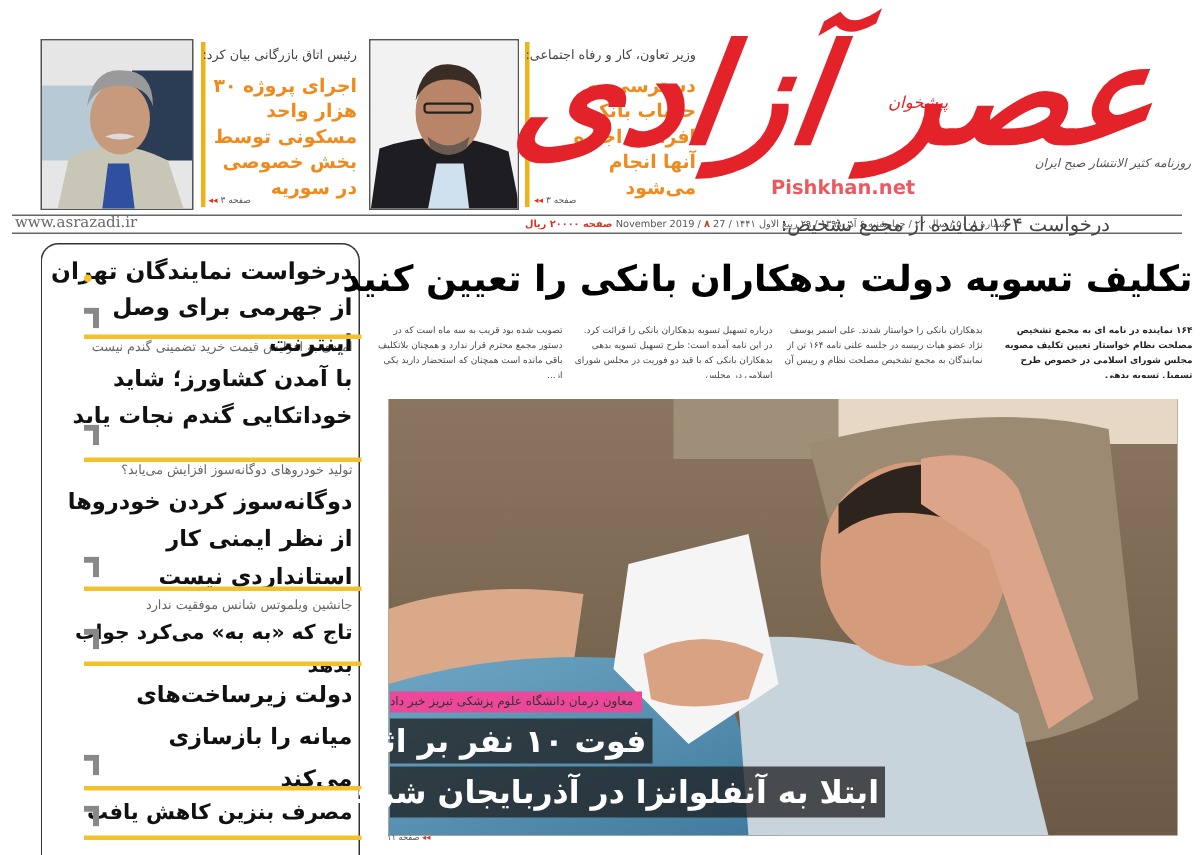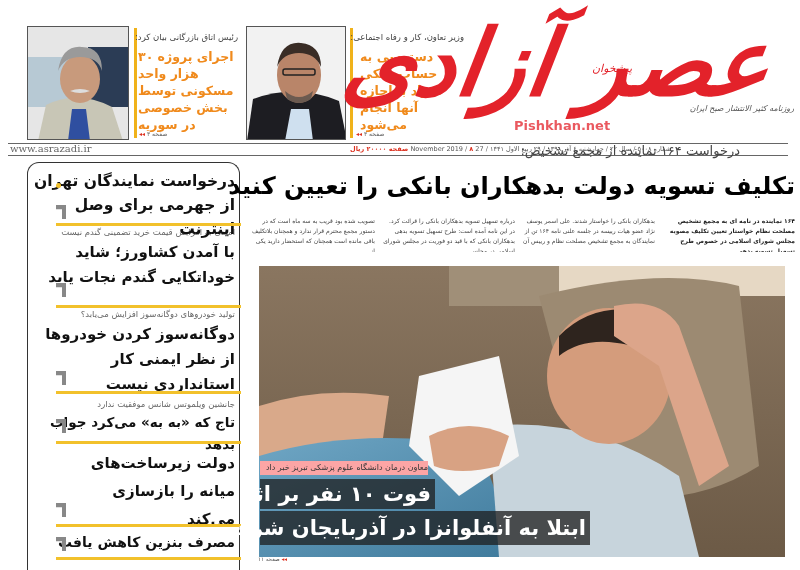--- a/index.html
+++ b/index.html
@@ -1,20 +1,20 @@
 <!DOCTYPE html>
 <html><head>
 <meta charset="utf-8">
 <style>
   * { box-sizing: border-box; margin: 0; padding: 0; }
   html, body { width: 800px; height: 570px; overflow: hidden; background: #ffffff; }
   body { position: relative; font-family: "DejaVu Sans", sans-serif; color: #111; }
 
   .abs { position: absolute; }
-  .rtl { direction: rtl; text-align: left; }
+  .rtl { direction: rtl; text-align: right; }
 
   
   .masthead { left: 0; top: 0; width: 800px; height: 160px; }
 
   .teaser { top: 26px; height: 115px; }
   .teaser .photo { position: absolute; top: 0; width: 102px; height: 114px; border: 1px solid #555; overflow: hidden; }
   .teaser .bar { position: absolute; top: 2px; width: 3px; height: 110px; background: #f0b21a; }
   .teaser .kicker { position: absolute; top: 6px; font-size: 8.5px; color: #444; white-space: nowrap; }
   .teaser .headline { position: absolute; top: 22px; font-size: 12.5px; font-weight: bold; color: #f08a1c; line-height: 17px; }
   .teaser .pageref { position: absolute; bottom: 4px; font-size: 6px; color: #555; }
@@ -42,21 +42,21 @@
   .sb-dot { position: absolute; left: 28px; width: 5px; height: 5px; border-radius: 50%; background: #f2c12b; }
 
   
   .main-kicker { left: 250px; top: 143px; width: 490px; font-size: 13px; color: #444; direction: rtl; }
   .main-head { left: 250px; top: 172px; width: 545px; font-size: 24px; font-weight: bold; color: #000; direction: rtl; text-align: right; white-space: nowrap; letter-spacing: -0.5px; }
   .cols { left: 250px; top: 216px; width: 545px; height: 38px; }
   .col { position: absolute; top: 0; height: 36px; font-size: 6px; line-height: 10px; color: #444; direction: rtl; text-align: right; overflow: hidden; }
   .col.lead { font-weight: bold; color: #222; }
 
   .photo-main { left: 259px; top: 266px; width: 526px; height: 291px; overflow: hidden; background: #7a6a55; }
-  .photo-caption-kicker { left: 260px; top: 461px; width: 168px; height: 14px; background: #fca5a5; font-size: 8px; color: #333; direction: rtl; text-align: right; line-height: 14px; }
+  .photo-caption-kicker { left: 260px; top: 461px; width: 168px; height: 14px; background: #ec4899; font-size: 8px; color: #333; direction: rtl; text-align: left; line-height: 14px; }
   .photo-head1 { left: 260px; top: 479px; width: 175px; height: 30px; background: rgba(30,30,30,0.75); font-size: 21px; font-weight: bold; color: #fff; direction: rtl; text-align: right; padding-right: 4px; line-height: 30px; white-space: nowrap; }
   .photo-head2 { left: 260px; top: 511px; width: 330px; height: 34px; background: rgba(30,30,30,0.75); font-size: 21px; font-weight: bold; color: #fff; direction: rtl; text-align: left; padding-right: 4px; line-height: 34px; white-space: nowrap; }
   .photo-pageref { left: 258px; top: 556px; font-size: 5.5px; color: #555; }
   .photo-pageref b { color: #d32; }
 </style>
 </head>
 <body>
 
 <div class="abs masthead">
 

